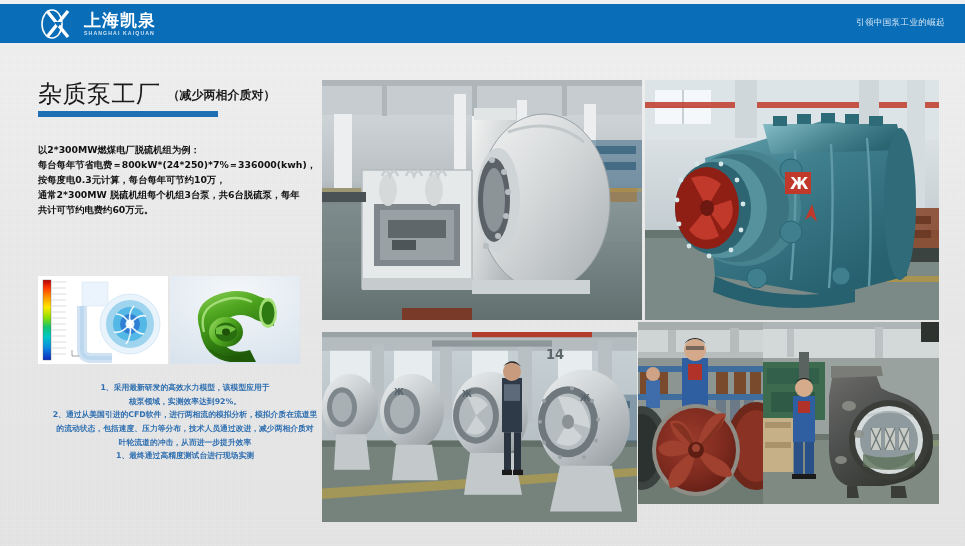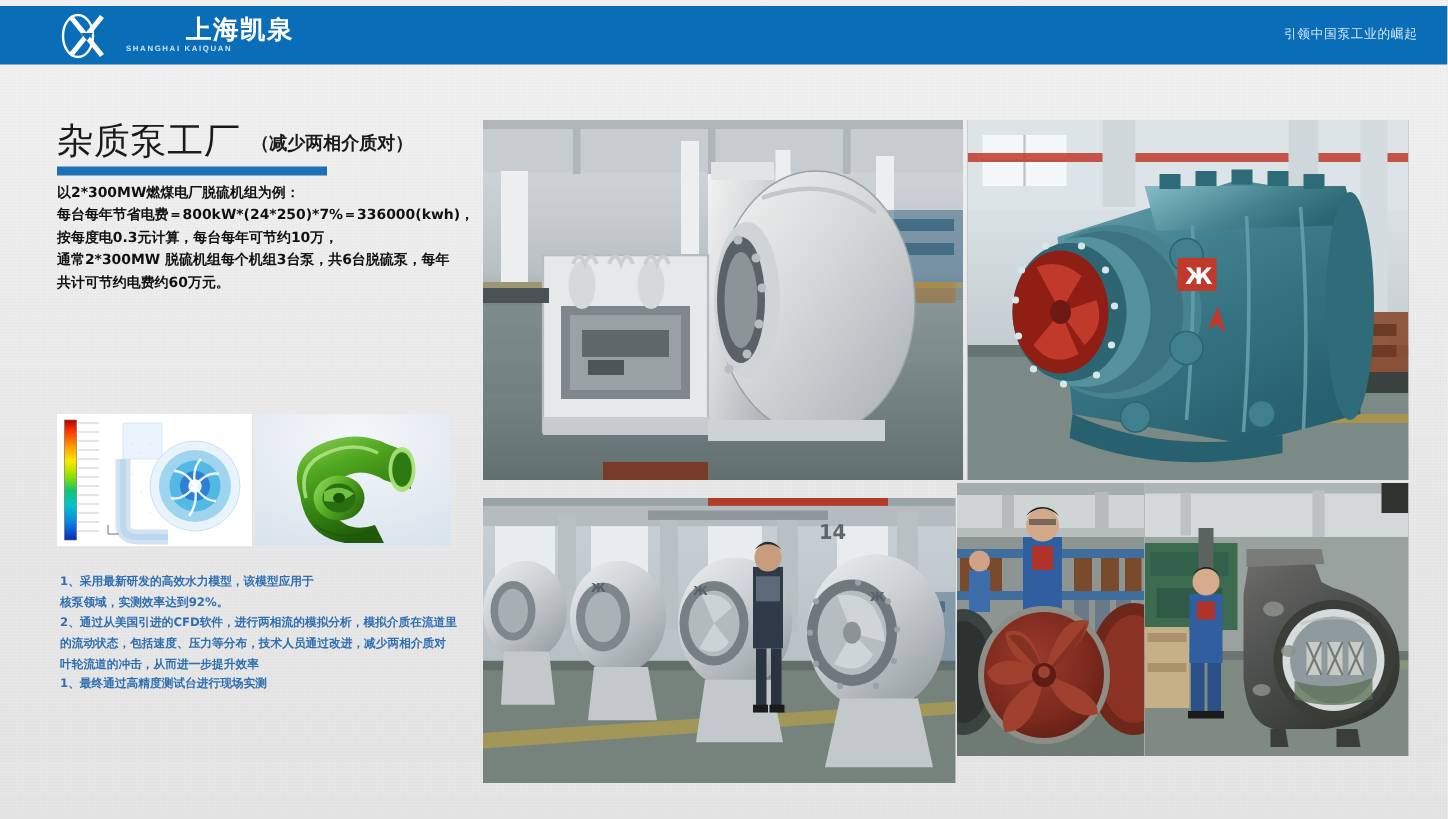--- a/index.html
+++ b/index.html
@@ -13,52 +13,52 @@
       repeating-linear-gradient(90deg,rgba(0,0,0,.012) 0 1px,rgba(255,255,255,.015) 1px 2px),
       linear-gradient(180deg,#f2f2f2 0%,#eaeaea 55%,#e6e6e6 100%);}
 
   
   .hdr{position:absolute;left:0;top:4px;width:965px;height:39px;background:#0a6db8;}
   .hdr-inner{position:relative;width:100%;height:100%;}
   .logo{position:absolute;left:38px;top:4px;display:flex;align-items:center;gap:6px;}
   .logo-mark{width:40px;height:32px;}
   .logo-txt{display:flex;flex-direction:column;justify-content:center;line-height:1;}
   .logo-cn{font-size:17px;font-weight:bold;color:#ffffff;letter-spacing:1px;
-           font-family:"DejaVu Sans",sans-serif;margin-left:40px;}
+           font-family:"DejaVu Sans",sans-serif;}
   .logo-en{font-size:5.2px;font-weight:bold;color:#cfe3f3;letter-spacing:1.1px;margin-top:2px;}
   .hdr-slogan{position:absolute;right:20px;top:13px;font-size:8.5px;color:#d6e7f5;
               letter-spacing:.4px;font-family:"DejaVu Sans",sans-serif;}
 
   
   .left{position:absolute;left:38px;top:82px;width:285px;}
   .title-row{display:flex;align-items:flex-end;gap:7px;}
   .title-main{font-size:24px;font-weight:normal;color:#1a1a1a;letter-spacing:.5px;
               font-family:"DejaVu Sans",sans-serif;line-height:1;}
   .title-sub{font-size:12px;font-weight:bold;color:#1a1a1a;
              font-family:"DejaVu Sans",sans-serif;padding-bottom:2px;}
   .title-rule{margin-top:5px;width:180px;height:6px;background:#1f6fb4;}
 
   .lead{margin-top:14px;font-family:"DejaVu Sans",sans-serif;}
   .lead-h{font-size:9.5px;font-weight:bold;color:#111;text-decoration:underline;
           display:block;margin-bottom:3px;}
   .lead-p{font-size:9.3px;color:#111;line-height:1.55;font-weight:bold;}
 
-  .calc{margin-top:4px;font-family:"DejaVu Sans",sans-serif;
+  .calc{margin-top:25px;font-family:"DejaVu Sans",sans-serif;
         font-size:9.3px;font-weight:bold;color:#111;line-height:1.62;}
 
   
   .cfd-row{position:absolute;left:38px;top:276px;display:flex;gap:2px;}
   .cfd-a{position:relative;width:130px;height:88px;background:#ffffff;overflow:hidden;}
   .cfd-b{position:relative;width:130px;height:88px;overflow:hidden;
          background:linear-gradient(175deg,#dfe7ef 0%,#eef2f6 45%,#f7f8fa 100%);}
 
   
   .notes{position:absolute;left:40px;top:381px;width:290px;
          font-family:"DejaVu Sans",sans-serif;font-size:7.8px;line-height:1.75;
-         color:#2f6fb0;font-weight:bold;}
+         color:#2f6fb0;font-weight:bold;text-align:center;}
 
   
   .grid{position:absolute;left:322px;top:80px;width:617px;height:425px;}
   .ph{position:absolute;overflow:hidden;background:#9aa2a8;}
   .p1{left:0;top:0;width:320px;height:240px;}
   .p2{left:323px;top:0;width:294px;height:240px;}
   .p3{left:0;top:252px;width:315px;height:190px;}
   .p4{left:316px;top:242px;width:125px;height:182px;}
   .p5{left:441px;top:242px;width:176px;height:182px;}
   .ph svg{display:block;width:100%;height:100%;}

